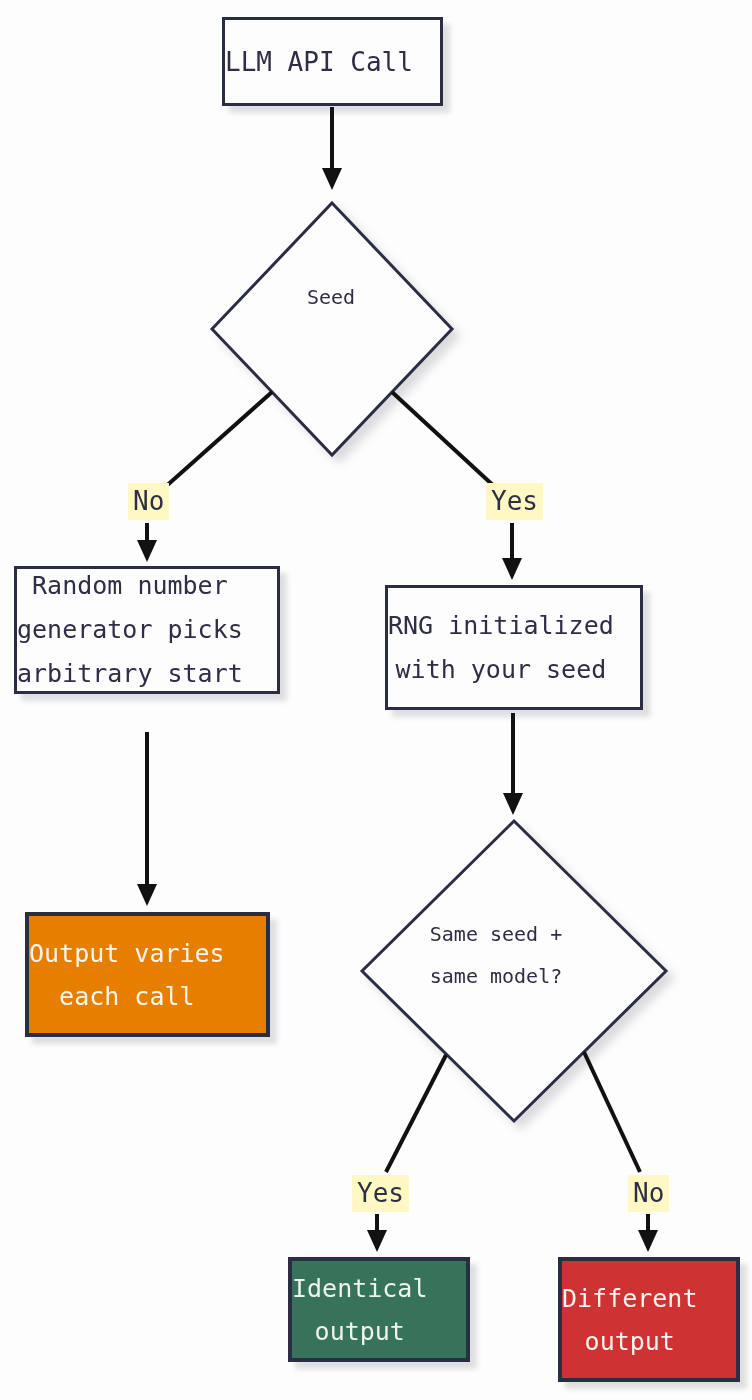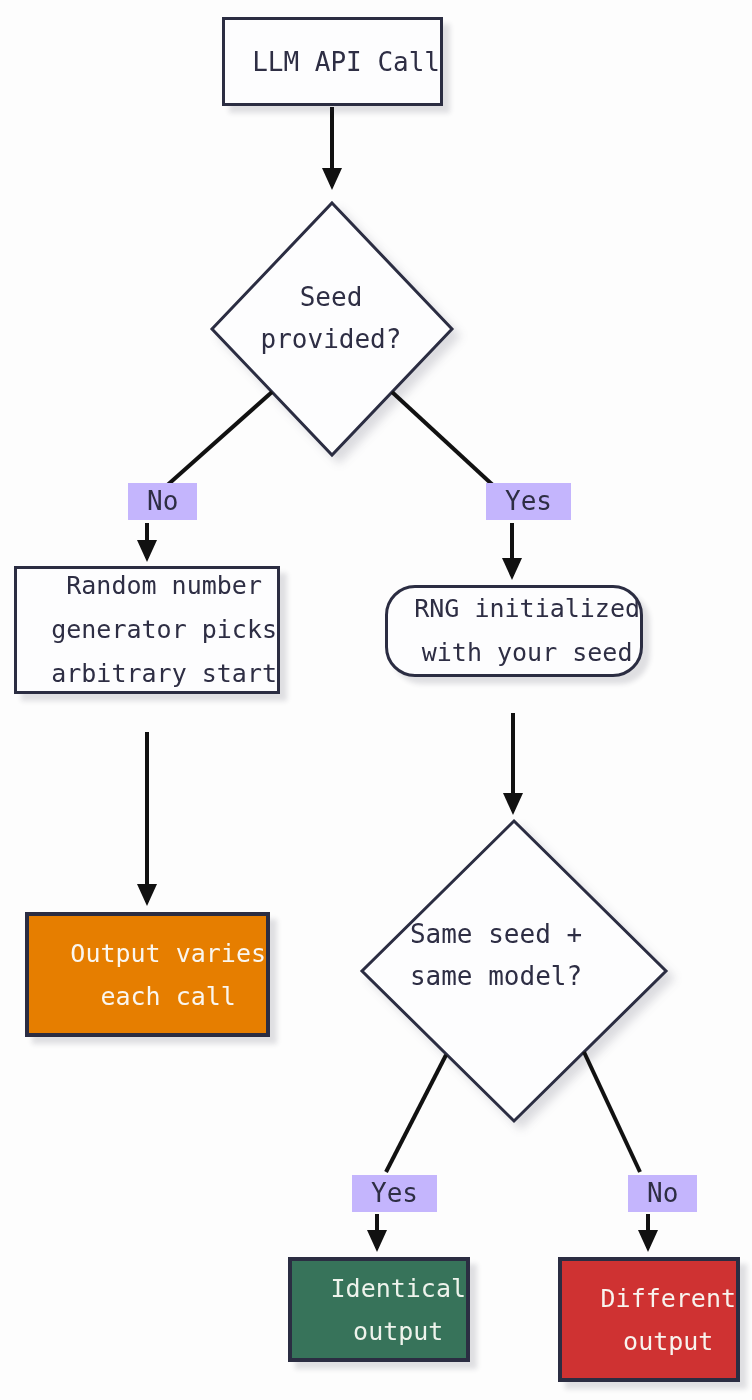--- a/index.html
+++ b/index.html
@@ -22,44 +22,44 @@
   .dshape { fill: #fdfdfe; stroke: #2b2d42; stroke-width: 3;
             filter: drop-shadow(7px 7px 5px rgba(44,44,66,0.16)); }
   .node {
     position: absolute;
     box-sizing: border-box;
     background: #fdfdfe;
     border: 3px solid #2b2d42;
     box-shadow: 7px 7px 5px rgba(44,44,66,0.14);
     display: flex;
     align-items: center;
-    justify-content: flex-end;
+    justify-content: flex-start;
     text-align: center;
     z-index: 2;
   }
   .node .lines { font-size: 25px; line-height: 44px; }
   .node-start .lines { font-size: 26px; line-height: 30px; }
-  .fill-orange { background: #e67e00; color: #faf6ef; border-width: 4px; padding-left: 12px; }
+  .fill-orange { background: #e67e00; color: #faf6ef; border-width: 4px; }
   .fill-green  { background: #37735a; color: #eef3ec; border-width: 4px; }
   .fill-red    { background: #cf3232; color: #f8f3ee; border-width: 4px; }
   .fill-orange .lines, .fill-green .lines, .fill-red .lines { line-height: 43px; }
   .dtext {
     position: absolute;
     text-align: center;
-    font-size: 26px;
+    font-size: 20px;
     line-height: 42px;
     z-index: 2;
   }
   .elabel {
     position: absolute;
-    background: #c4b5fd;
+    background: #fef9c3;
     color: #2e2e44;
     font-size: 26px;
     line-height: 35px;
-    padding: 1px 19px;
+    padding: 1px 5px;
     z-index: 3;
   }
 </style>
 </head>
 <body>
 
 <div class="canvas">
 
   <svg class="edge-layer" viewBox="0 0 752 1400" xmlns="http://www.w3.org/2000/svg">
     <defs>
@@ -91,35 +91,34 @@
   </svg>
 
   <div class="node node-start" style="left:222px; top:17px; width:221px; height:89px;">
     <div class="lines">
       <div>LLM API Call</div>
     </div>
   </div>
 
   <div class="dtext" style="left:181px; top:276px; width:300px;">
     <div>Seed</div>
-    <div>provided?</div>
   </div>
 
   <div class="elabel" style="left:128px; top:483px;">No</div>
   <div class="elabel" style="left:486px; top:483px;">Yes</div>
 
   <div class="node" style="left:14px; top:566px; width:266px; height:128px;">
     <div class="lines">
       <div>Random number</div>
       <div>generator picks</div>
       <div>arbitrary start</div>
     </div>
   </div>
 
-  <div class="node" style="left:385px; top:585px; width:258px; height:92px;border-radius:30px;">
+  <div class="node" style="left:385px; top:585px; width:258px; height:125px;">
     <div class="lines">
       <div>RNG initialized</div>
       <div>with your seed</div>
     </div>
   </div>
 
   <div class="node fill-orange" style="left:25px; top:912px; width:245px; height:125px;">
     <div class="lines">
       <div>Output varies</div>
       <div>each call</div>

